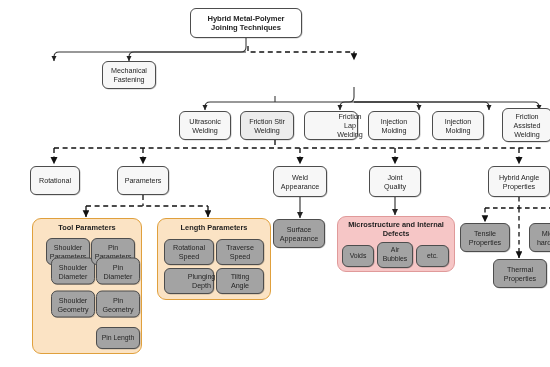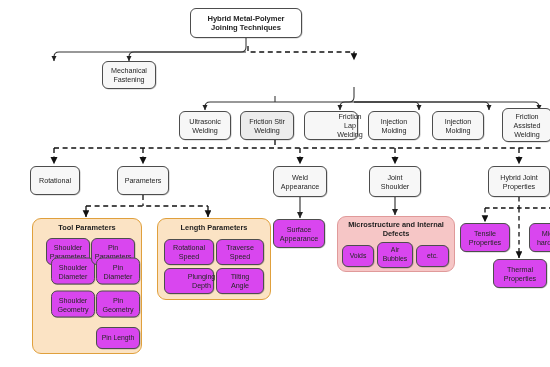--- a/index.html
+++ b/index.html
@@ -21,21 +21,21 @@
     border-radius:6px;
     background:#f7f7f7;
     display:flex;align-items:center;justify-content:center;
     text-align:center;
     font-size:7.2px;
     line-height:1.25;
     letter-spacing:-0.05px;
     padding:1px 2px;
     box-shadow:0.6px 0.6px 0 rgba(0,0,0,0.22);
   }
-  .node.plain{background:#d946ef;}
+  .node.plain{background:#a3a3a3;}
   .node.bold{font-weight:normal;background:#ececec;}
   .node.root{font-weight:bold;background:#ffffff;font-size:7.6px;}
 
   .group{
     position:absolute;box-sizing:border-box;
     border-radius:9px;
   }
   .group.orange{background:#fbe3c4;border:1.2px solid #e0a03c;}
   .group.pink{background:#f6c6c6;border:1.2px solid #e09a9a;}
   .group-title{
@@ -146,22 +146,22 @@
 Molding</div>
   <div class="node" style="left:478px;top:108px;width:50px;height:34px;white-space:pre-line;">Friction
 Assisted
 Welding</div>
 
   <div class="node" style="left:6px;top:166px;width:50px;height:29px;white-space:pre-line;">Rotational</div>
   <div class="node" style="left:93px;top:166px;width:52px;height:29px;white-space:pre-line;">Parameters</div>
   <div class="node" style="left:249px;top:166px;width:54px;height:31px;white-space:pre-line;">Weld
 Appearance</div>
   <div class="node" style="left:345px;top:166px;width:52px;height:31px;white-space:pre-line;">Joint
-Shoulder</div>
-  <div class="node" style="left:464px;top:166px;width:62px;height:31px;white-space:pre-line;">Hybrid Joint
+Quality</div>
+  <div class="node" style="left:464px;top:166px;width:62px;height:31px;white-space:pre-line;">Hybrid Angle
 Properties</div>
 
   <div class="group orange" style="left:8px;top:218px;width:110px;height:136px;"></div>
   <div class="group-title" style="left:8px;top:224px;width:110px;white-space:pre-line;">Tool Parameters</div>
 
   <div class="node plain" style="left:22px;top:238px;width:44px;height:27px;white-space:pre-line;">Shoulder
 Parameters</div>
   <div class="node plain" style="left:27px;top:271px;width:44px;height:27px;transform:translateY(-13.5px);white-space:pre-line;">Shoulder
 Diameter</div>
   <div class="node plain" style="left:27px;top:304px;width:44px;height:27px;transform:translateY(-13.5px);white-space:pre-line;">Shoulder

